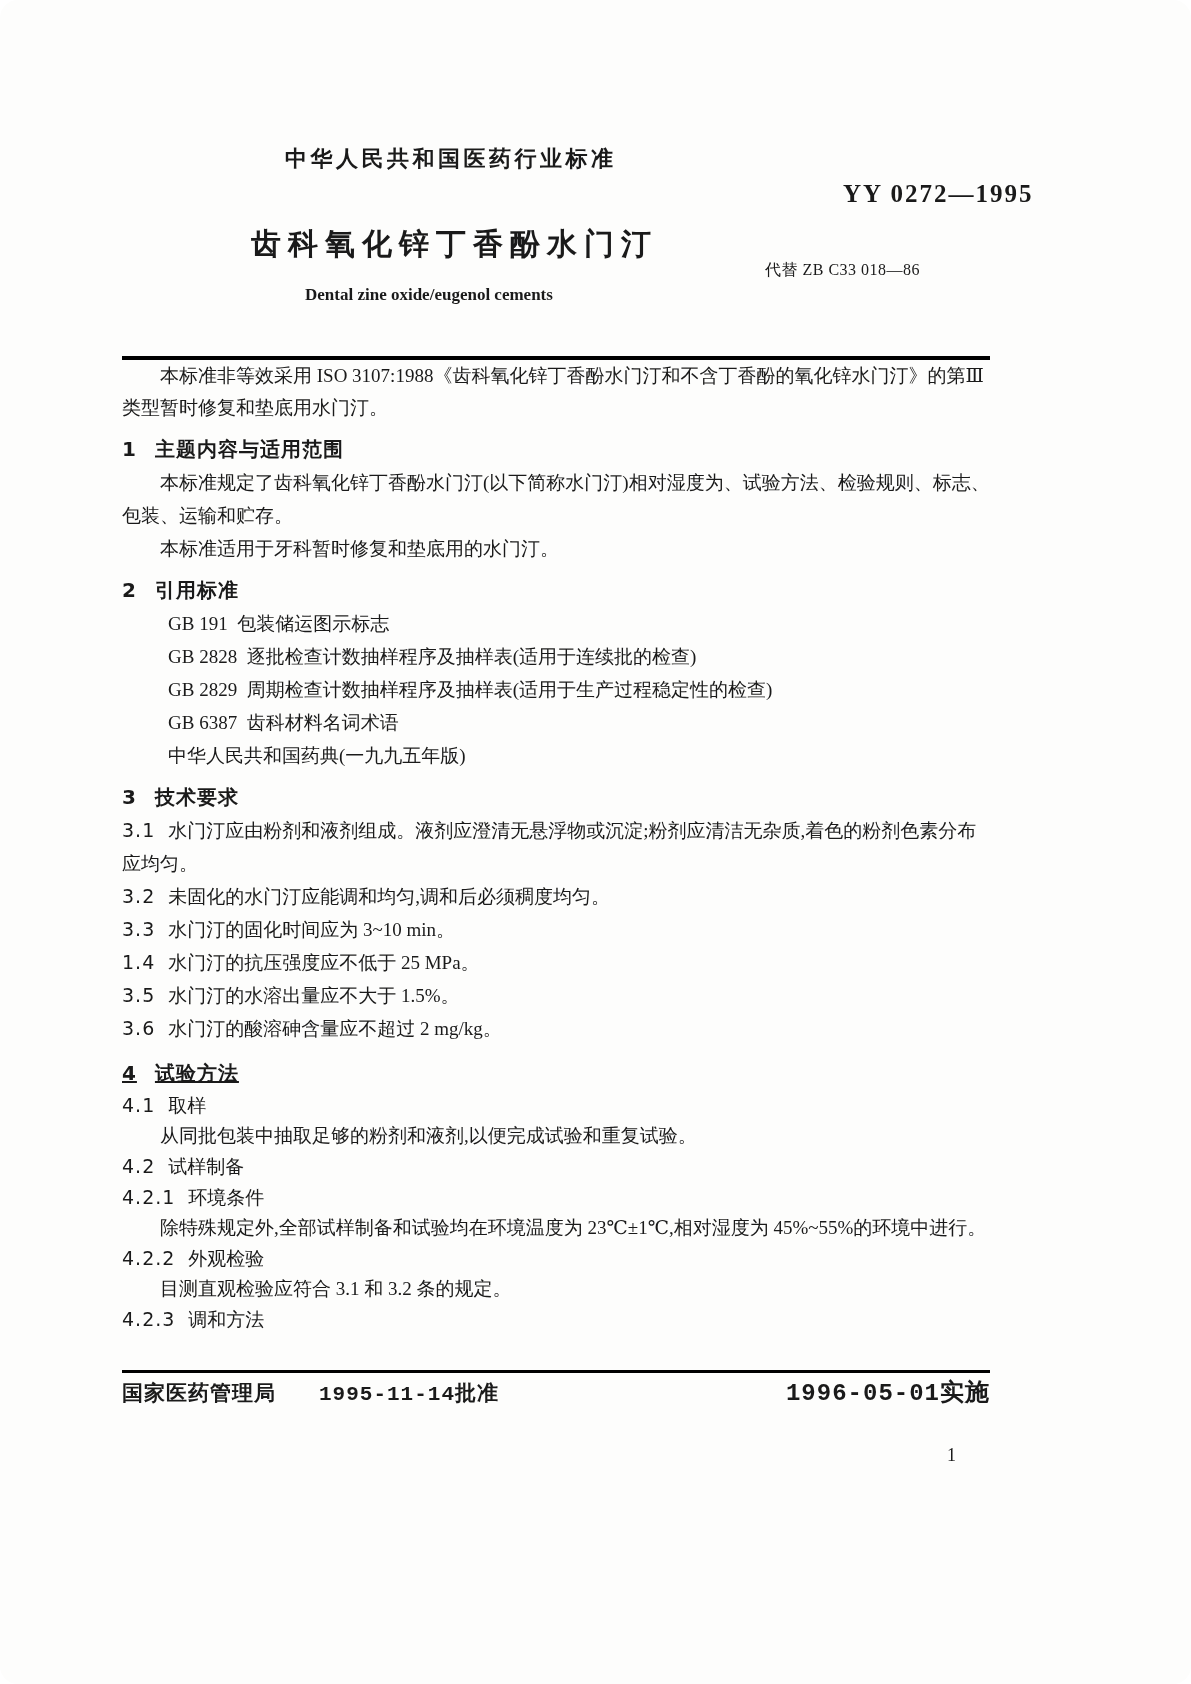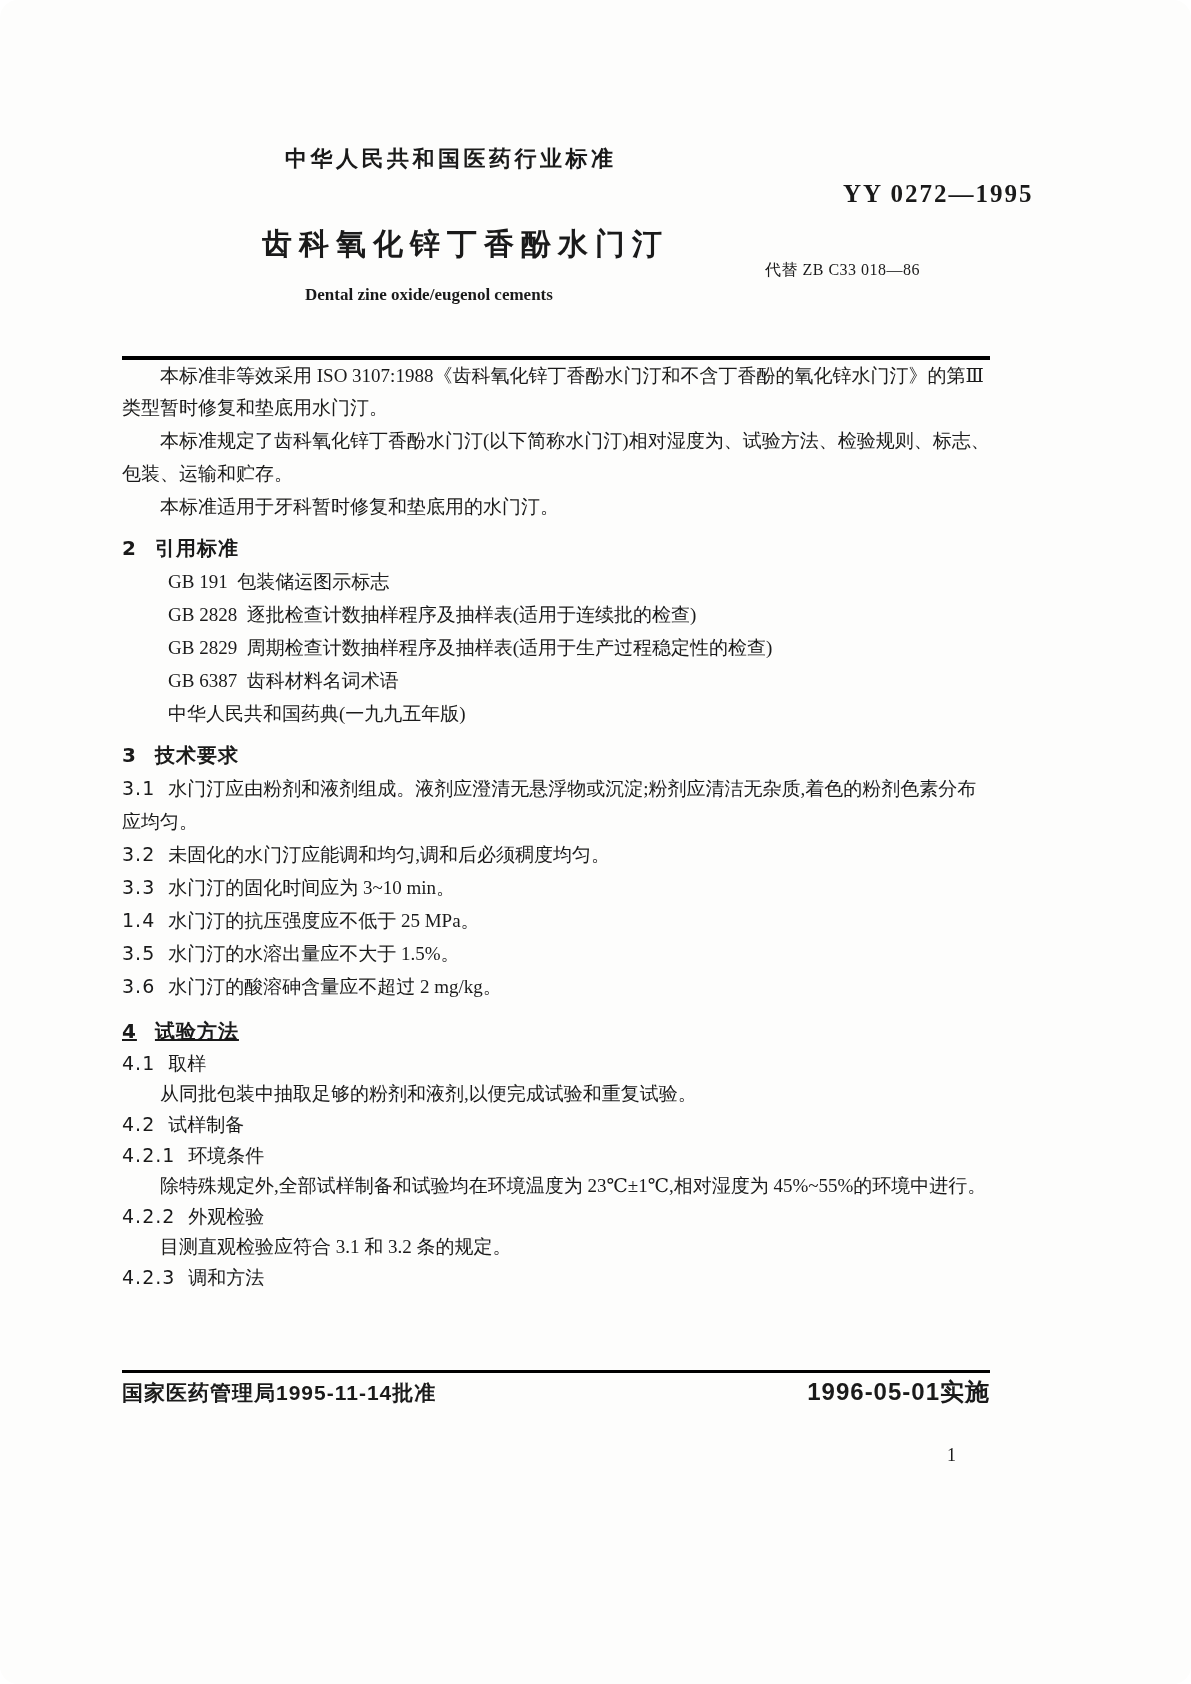--- a/index.html
+++ b/index.html
@@ -18,21 +18,21 @@
   .org-line {
     position:absolute; left:285px; top:144px;
     font-family:"Liberation Sans","DejaVu Sans",sans-serif;
     font-size:22px; font-weight:bold; letter-spacing:3.5px;
   }
   .std-code {
     position:absolute; left:843px; top:180px;
     font-size:25px; font-weight:bold; letter-spacing:2px;
   }
   .title-cn {
-    position:absolute; left:262px; top:224px;
+    position:absolute; left:251px; top:224px;
     font-family:Liberation Serif, serif;
     font-size:30px; font-weight:bold; letter-spacing:7px;
   }
   .supersedes { position:absolute; left:765px; top:260px; font-size:16px; letter-spacing:0.5px; }
   .title-en { position:absolute; left:305px; top:285px; font-size:17px; font-weight:bold; }
   .rule { background:#000; }
   .rule-top { position:absolute; left:122px; top:356px; width:868px; height:4px; }
   
   .content {
     position:absolute; left:122px; top:360px; width:868px;
@@ -62,41 +62,42 @@
   .footer-approval {
     position:absolute; left:122px; top:1379px;
     font-family:"Liberation Sans","DejaVu Sans",sans-serif;
     font-size:21px; font-weight:bold; letter-spacing:1px;
   }
   .footer-impl {
     position:absolute; right:201px; top:1376px;
     font-family:"Liberation Sans","DejaVu Sans",sans-serif;
     font-size:24px; font-weight:bold; letter-spacing:1px;
   }
-  .date-digits { font-family:Liberation Sans, sans-serif; }
+  .date-digits { font-family:Liberation Mono, monospace;margin-left:43px; }
   .page-num { position:absolute; left:947px; top:1445px; font-size:18px; }
 </style>
 </head>
 <body>
 
 <div class="page">
 
   <header class="header">
     <div class="org-line">中华人民共和国医药行业标准</div>
     <div class="std-code">YY 0272—1995</div>
     <h1 class="title-cn">齿科氧化锌丁香酚水门汀</h1>
     <div class="supersedes">代替 ZB C33 018—86</div>
     <div class="title-en">Dental zine oxide/eugenol cements</div>
     <div class="rule rule-top"></div>
   </header>
 
   <main class="content">
 
     <p class="para foreword">本标准非等效采用 ISO 3107:1988《齿科氧化锌丁香酚水门汀和不含丁香酚的氧化锌水门汀》的第Ⅲ类型暂时修复和垫底用水门汀。</p>
 
+    <h2 class="sec-heading"><span class="sec-no">1</span><span>主题内容与适用范围</span></h2>
     <p class="para">本标准规定了齿科氧化锌丁香酚水门汀(以下简称水门汀)相对湿度为、试验方法、检验规则、标志、包装、运输和贮存。</p>
     <p class="para">本标准适用于牙科暂时修复和垫底用的水门汀。</p>
 
     <h2 class="sec-heading"><span class="sec-no">2</span><span>引用标准</span></h2>
     <div class="ref-list">
       <p class="ref-item">GB 191  包装储运图示标志</p>
       <p class="ref-item">GB 2828  逐批检查计数抽样程序及抽样表(适用于连续批的检查)</p>
       <p class="ref-item">GB 2829  周期检查计数抽样程序及抽样表(适用于生产过程稳定性的检查)</p>
       <p class="ref-item">GB 6387  齿科材料名词术语</p>
       <p class="ref-item">中华人民共和国药典(一九九五年版)</p>

